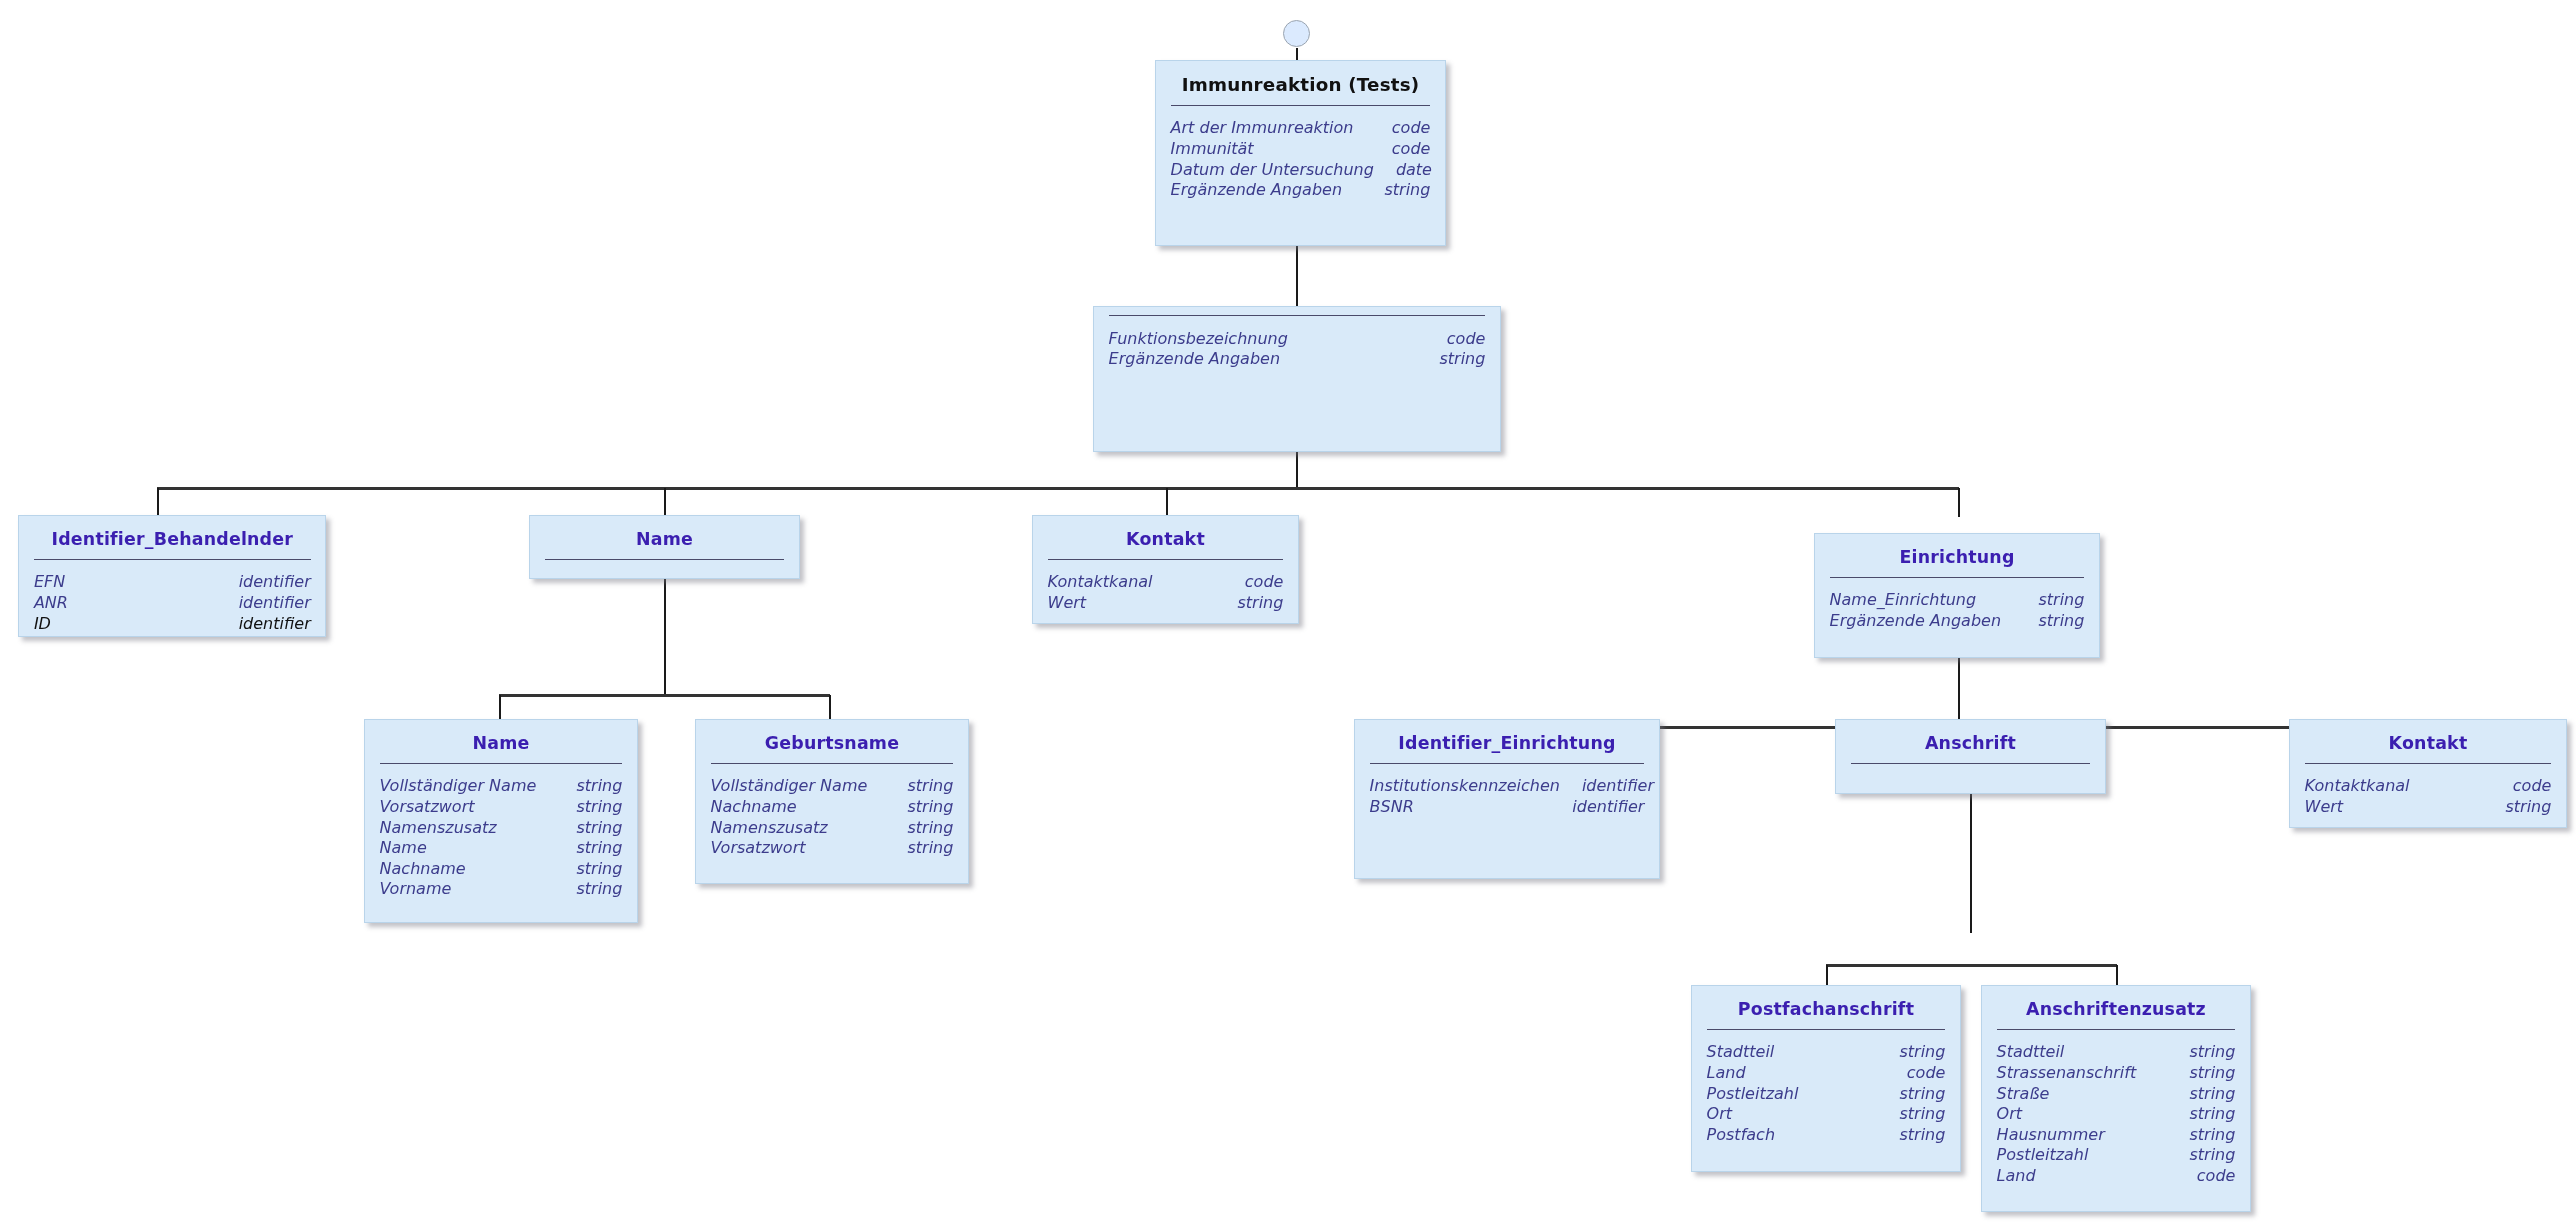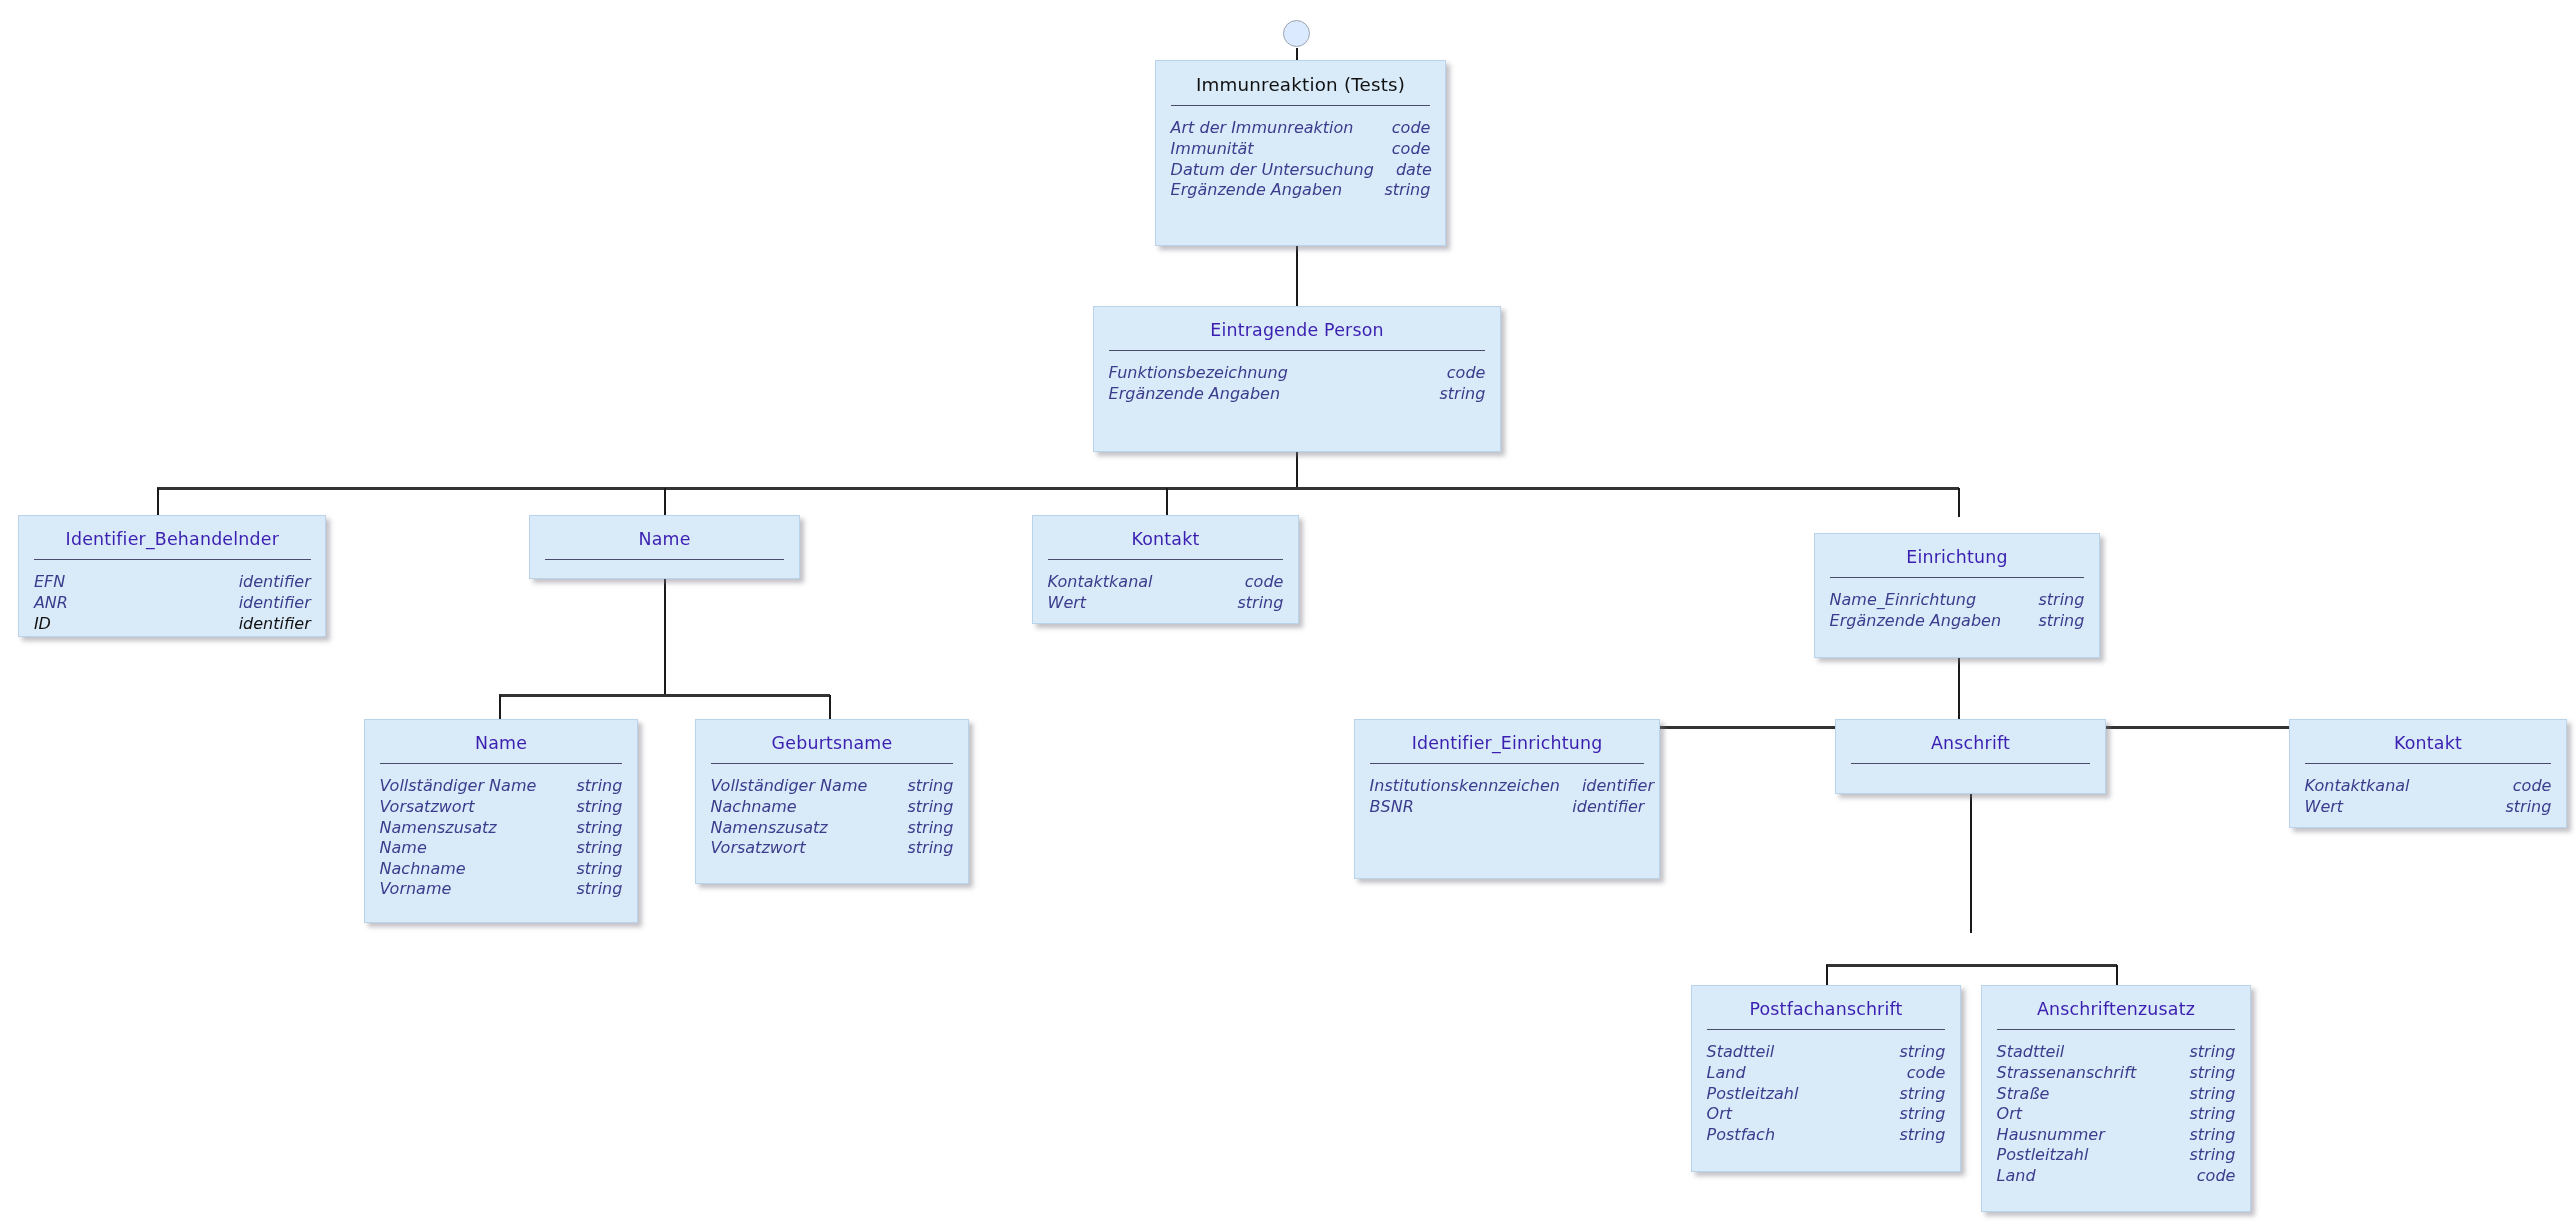--- a/index.html
+++ b/index.html
@@ -41,21 +41,21 @@
   
   .node {
     position: absolute;
     box-sizing: border-box;
     background: #d9eaf9;
     border: 0.9px solid #b9d4ea;
     box-shadow: 3.7px 3.7px 4.6px rgba(120,120,130,0.45);
   }
   .node-title {
     text-align: center;
-    font-weight: normal;
+    font-weight: bold;
     font-size: 17.4px;
     color: #3b1fb0;
     padding-top: 12.8px;
     padding-bottom: 1.8px;
     letter-spacing: 0.2px;
   }
   .node.root .node-title {
     color: #111111;
     font-size: 18.3px;
   }
@@ -134,21 +134,20 @@
         <span class="a-type">date</span>
       </div>
       <div class="attr">
         <span class="a-name">Ergänzende Angaben</span>
         <span class="a-type">string</span>
       </div>
     </div>
   </div>
 
   <div class="node" style="left:1093px; top:306px; width:408px; height:146px;">
-    <div class="node-title">Eintragende Person</div>
     <div class="node-rule"></div>
     <div class="attrs">
       <div class="attr">
         <span class="a-name">Funktionsbezeichnung</span>
         <span class="a-type">code</span>
       </div>
       <div class="attr">
         <span class="a-name">Ergänzende Angaben</span>
         <span class="a-type">string</span>
       </div>

